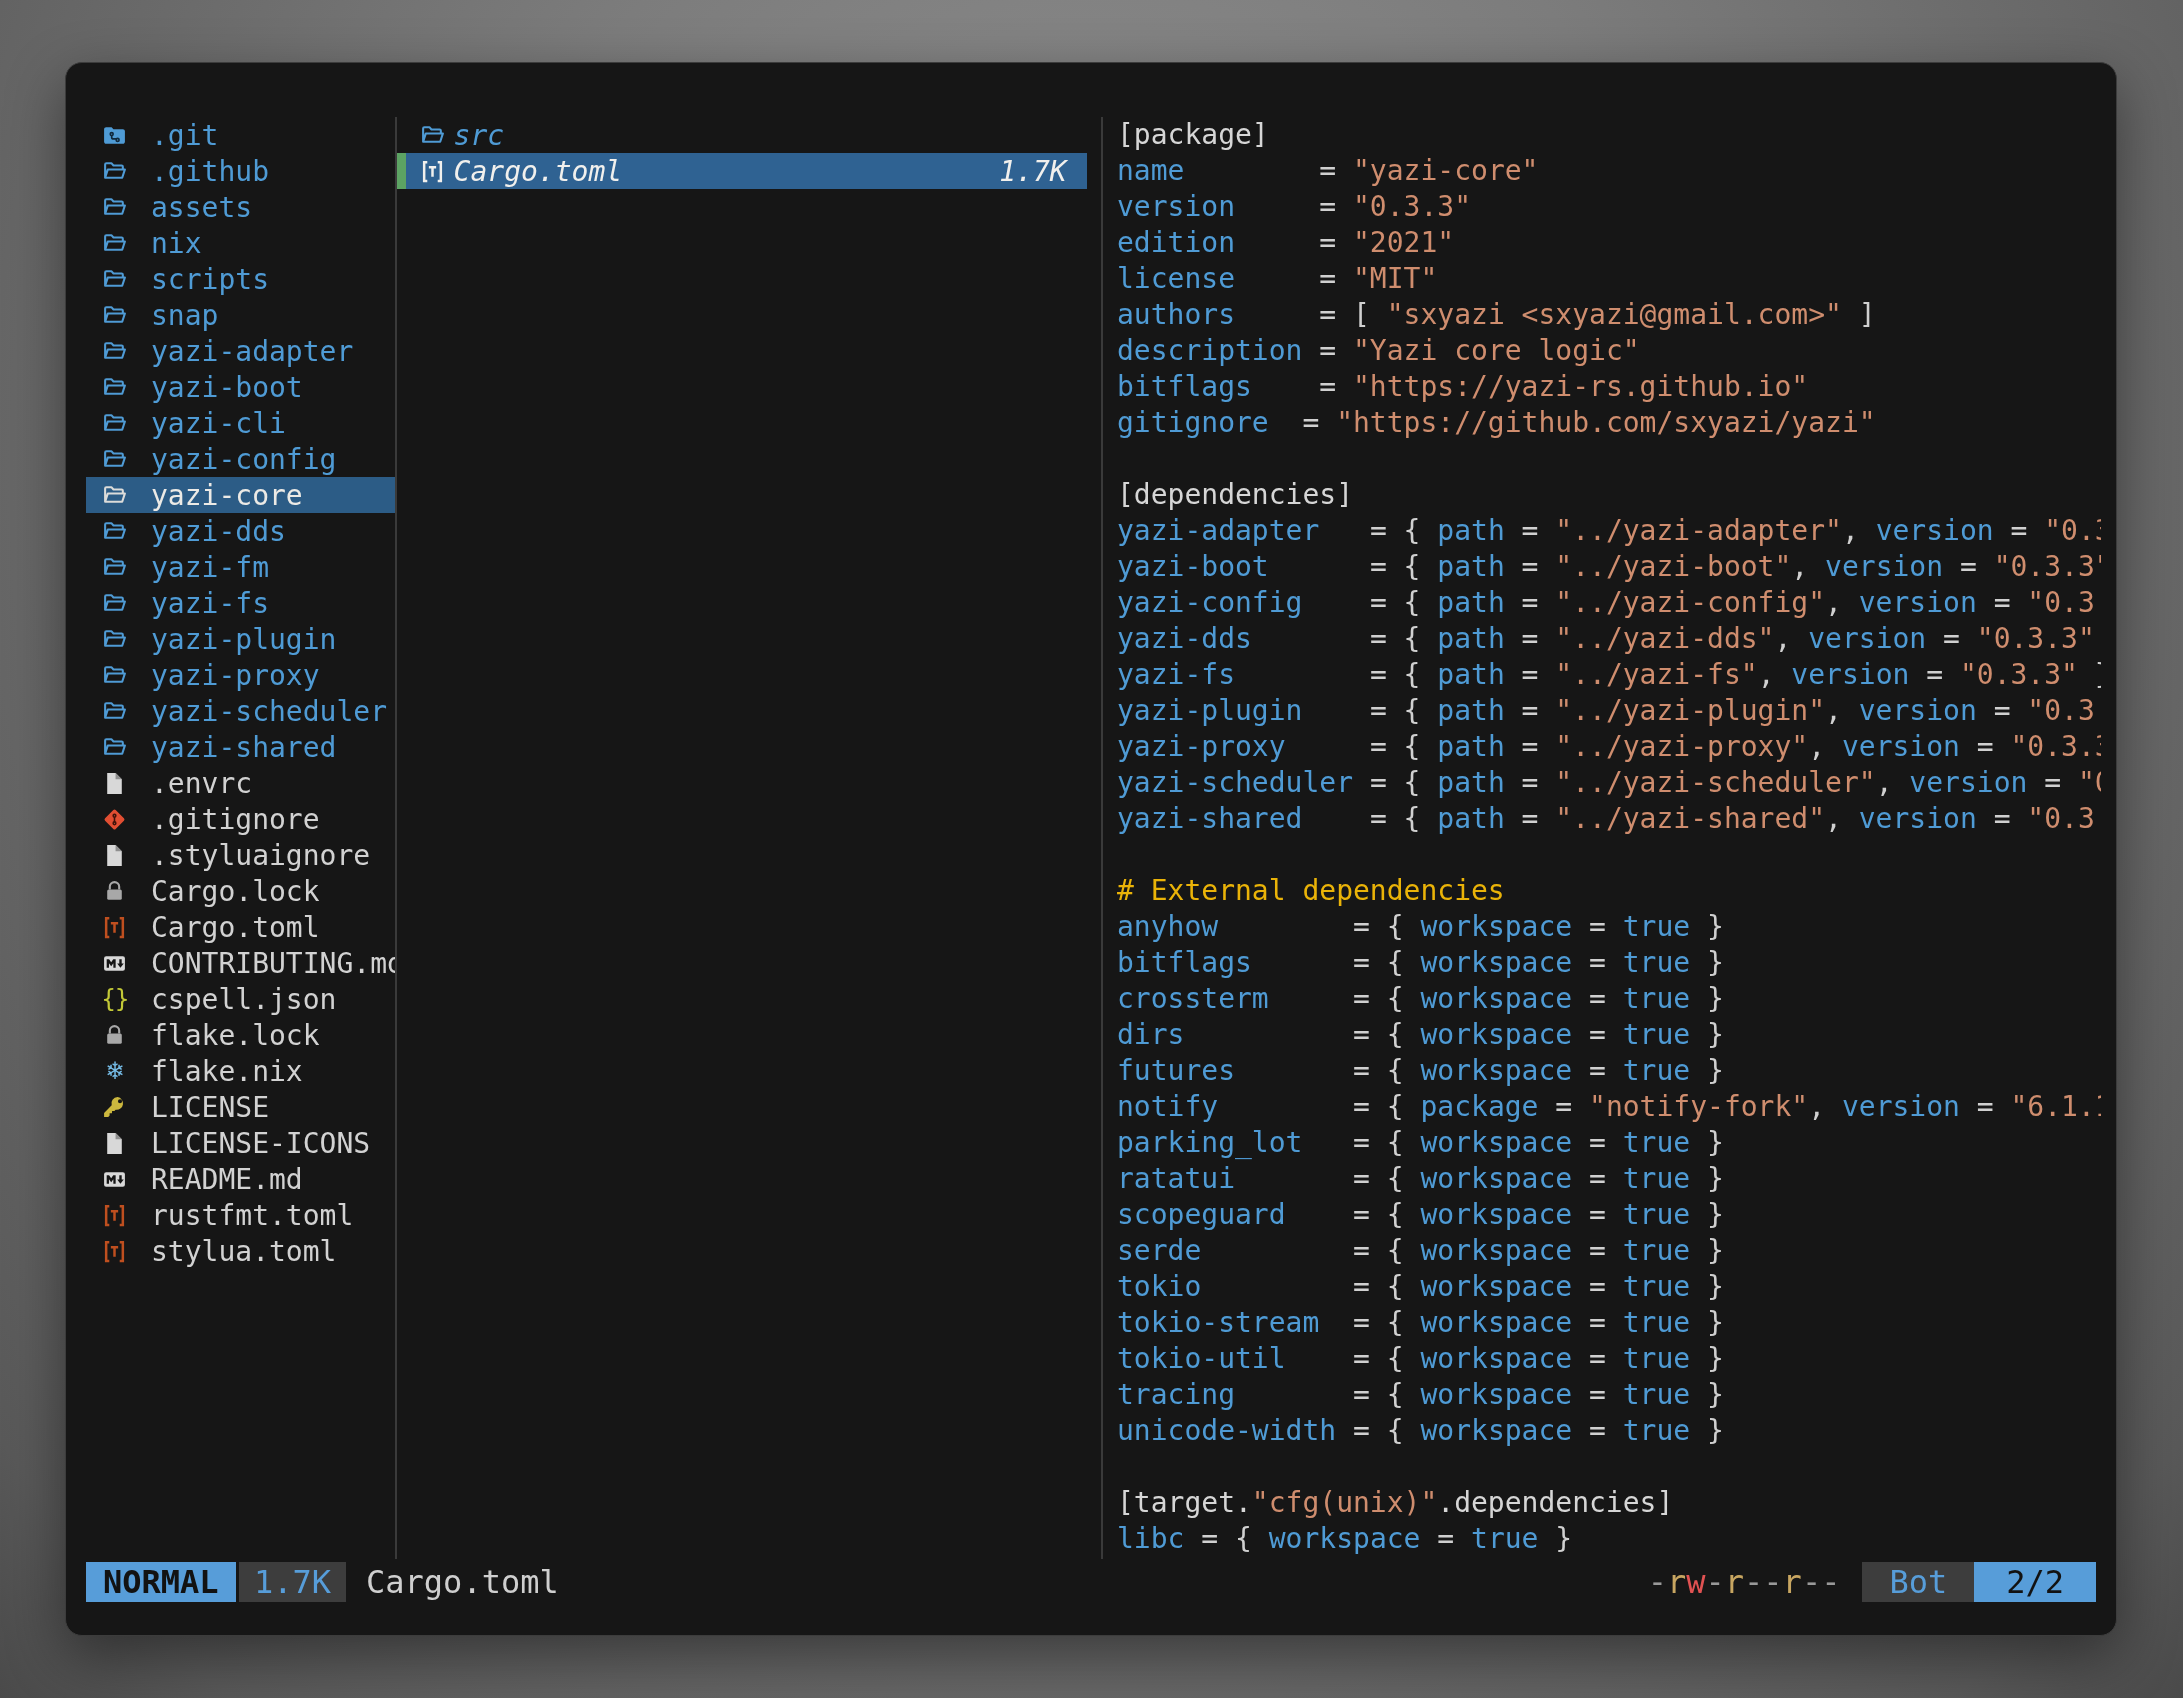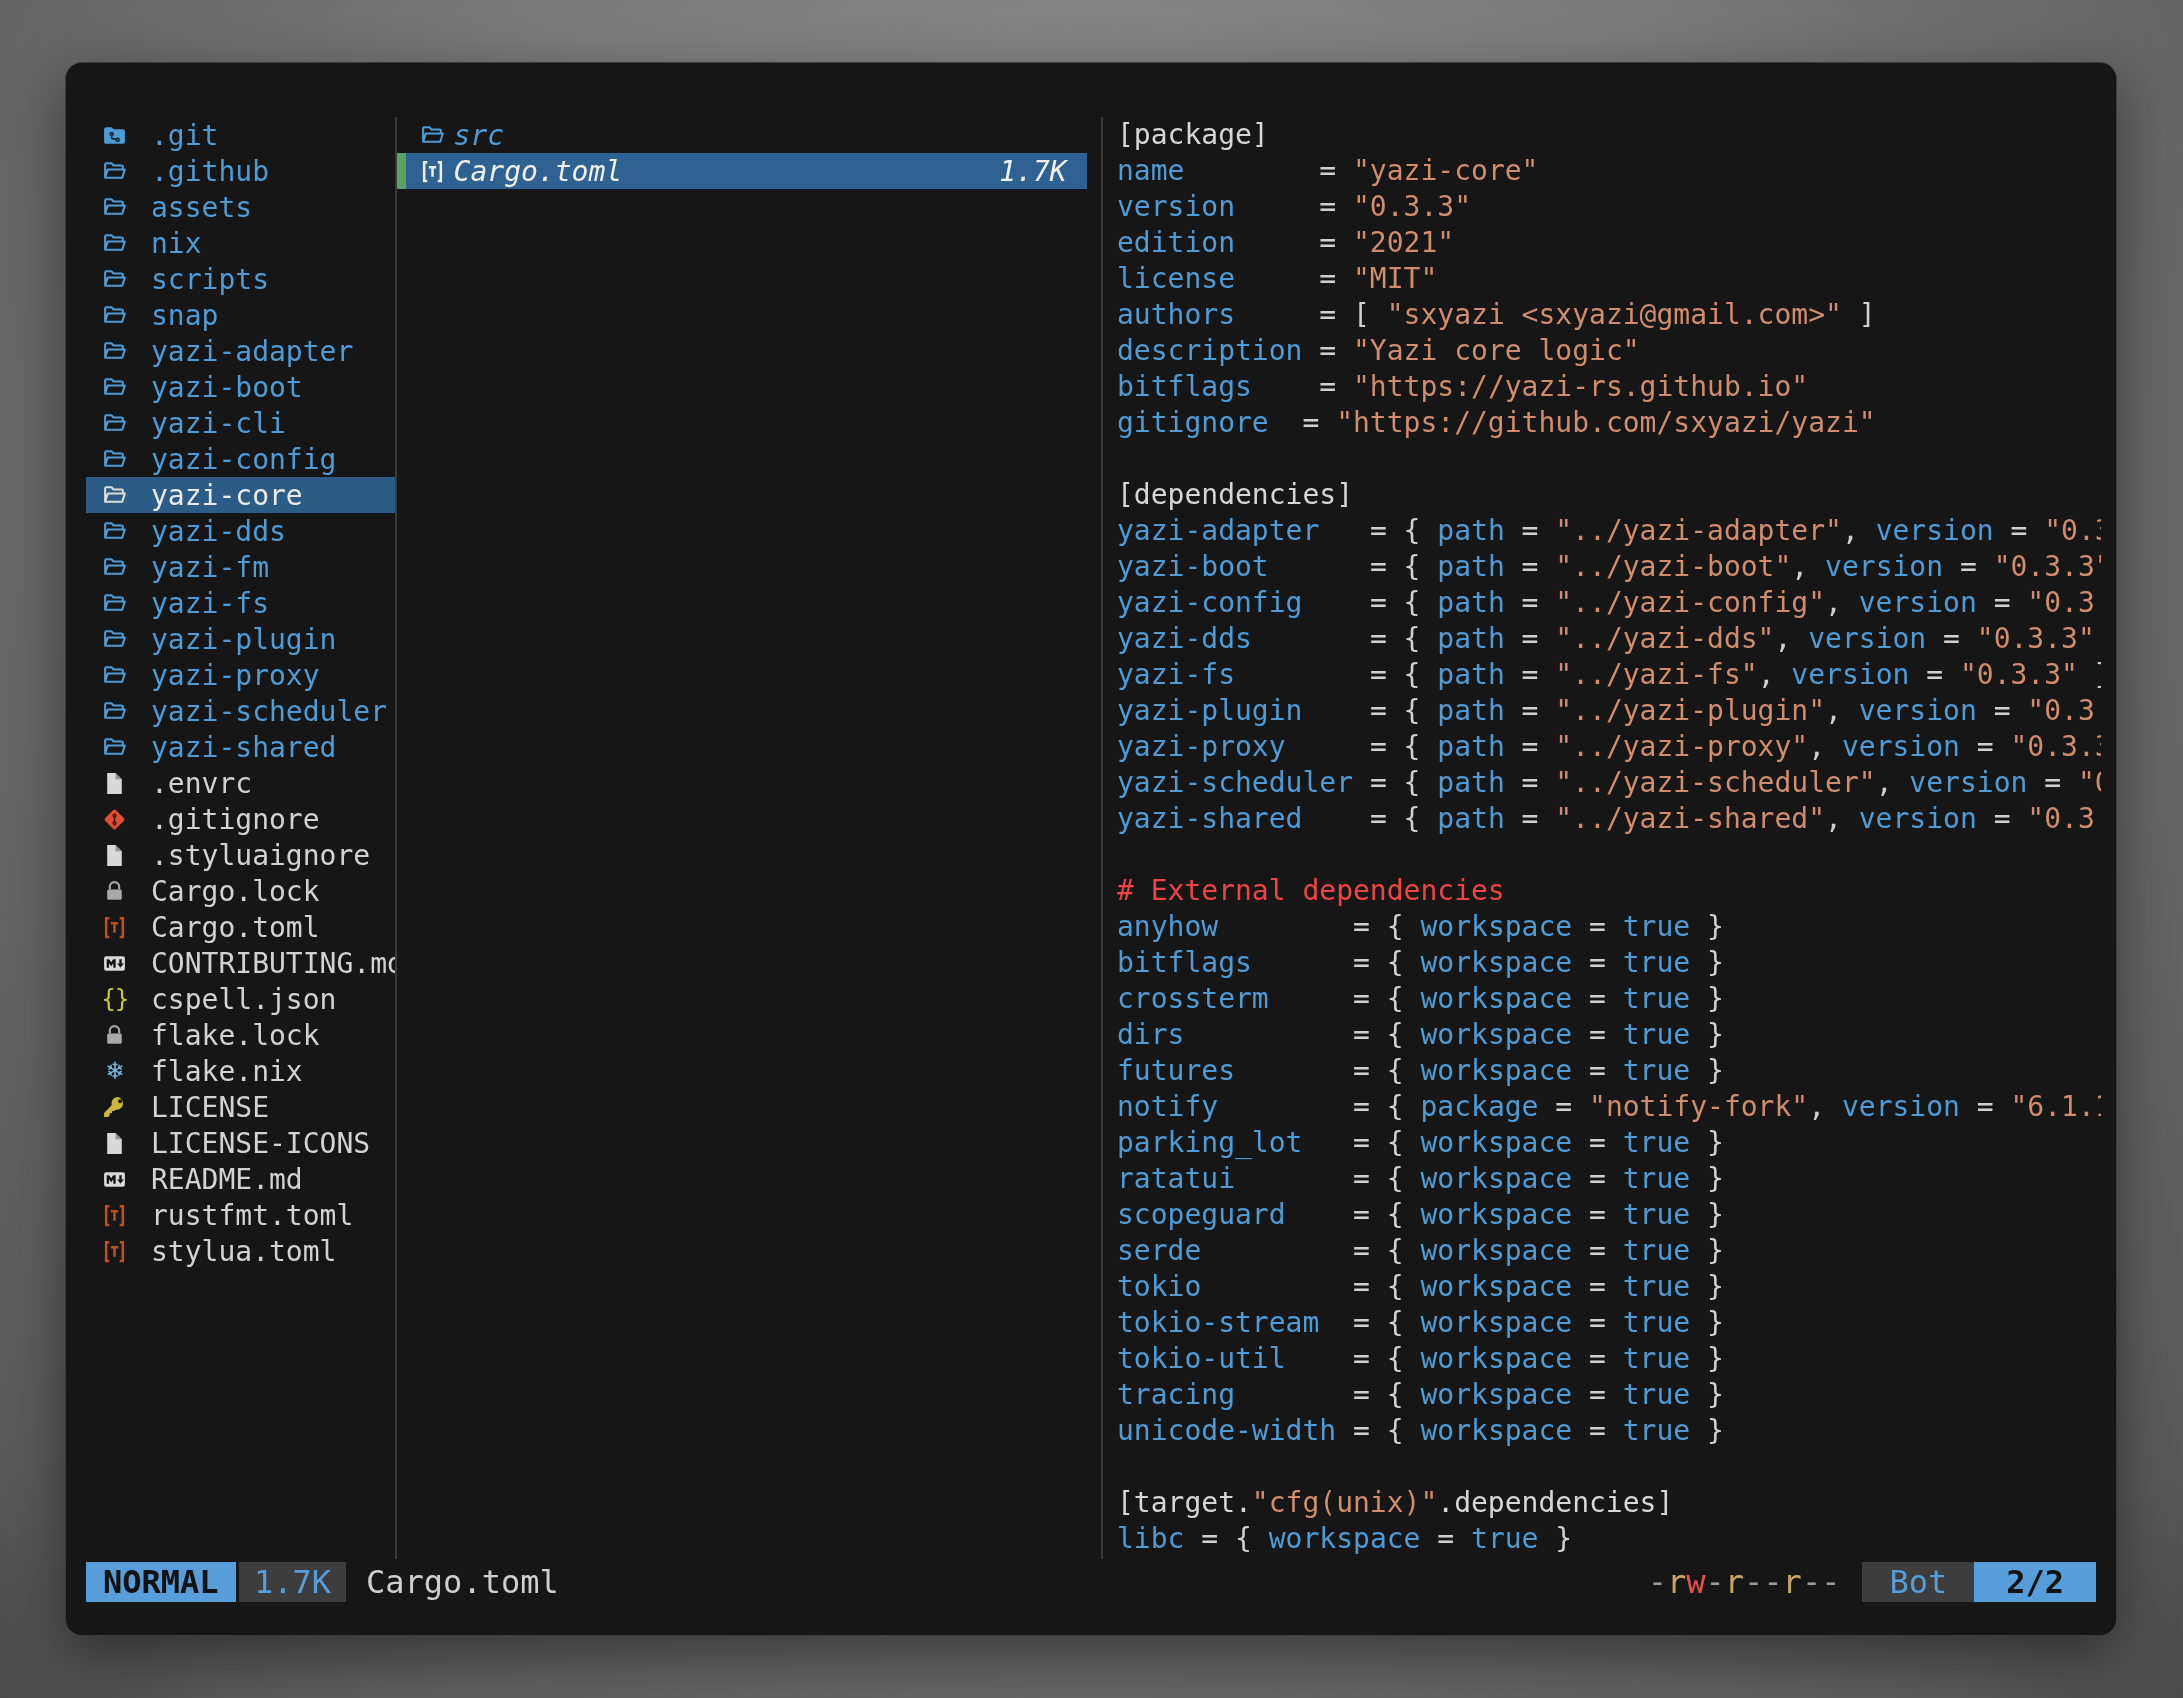--- a/index.html
+++ b/index.html
@@ -40,33 +40,33 @@
   .ic-markdown{color:#d8d8d8;}
   .ic-json{color:#c3c937;}
   .ic-nix{color:#76bde8;}
   .ic-key{color:#ccb83e;}
   
   .cl{height:36px;line-height:36px;font-size:28px;white-space:pre;}
   .c-k{color:#4f9bd5;}
   .c-s{color:#cf8d6e;}
   .c-p{color:#d0d0d0;}
   .c-h{color:#d6d6d6;}
-  .c-c{color:#ef4444;margin-top:20px;}
+  .c-c{color:#eab308;margin-top:20px;}
   
   .statusbar{position:absolute;left:20px;right:20px;top:1499px;height:40px;display:flex;
     justify-content:space-between;align-items:center;font-size:32px;}
   .sb-left,.sb-right{display:flex;align-items:center;height:40px;}
   .badge{display:inline-flex;align-items:center;height:40px;}
   .badge-mode{background:#579dd9;color:#121212;font-weight:bold;padding:0 17px;}
   .badge-size{background:#3d3d3d;color:#579dd9;margin-left:3.4px;padding:0 15px;}
   .sb-file{color:#cfcfcf;margin-left:20px;}
   .perm{white-space:pre;}
   .pm-d{color:#999999;} .pm-y{color:#c8a661;} .pm-r{color:#e05252;}
   .badge-bot{background:#3d3d3d;color:#579dd9;margin-left:22px;padding:0 27px;}
-  .badge-count{background:#579dd9;color:#121212;font-weight:bold;padding:0 32px;}
+  .badge-count{background:#579dd9;color:#121212;font-weight:normal;padding:0 32px;}
 </style>
 </head>
 <body>
 
 <div class="window">
   <div class="pane pane-left" id="pane-left">
       <div class="row">
         <span class="icon ic-git-folder">
           <svg viewBox="0 0 24 24">
             <path fill="currentColor" d="M2 6c0-1.1.9-2 2-2h5.2L11 6h9c1.1 0 2 .9 2 2v10c0 1.1-.9 2-2 2H4c-1.1 0-2-.9-2-2V6z"></path>

